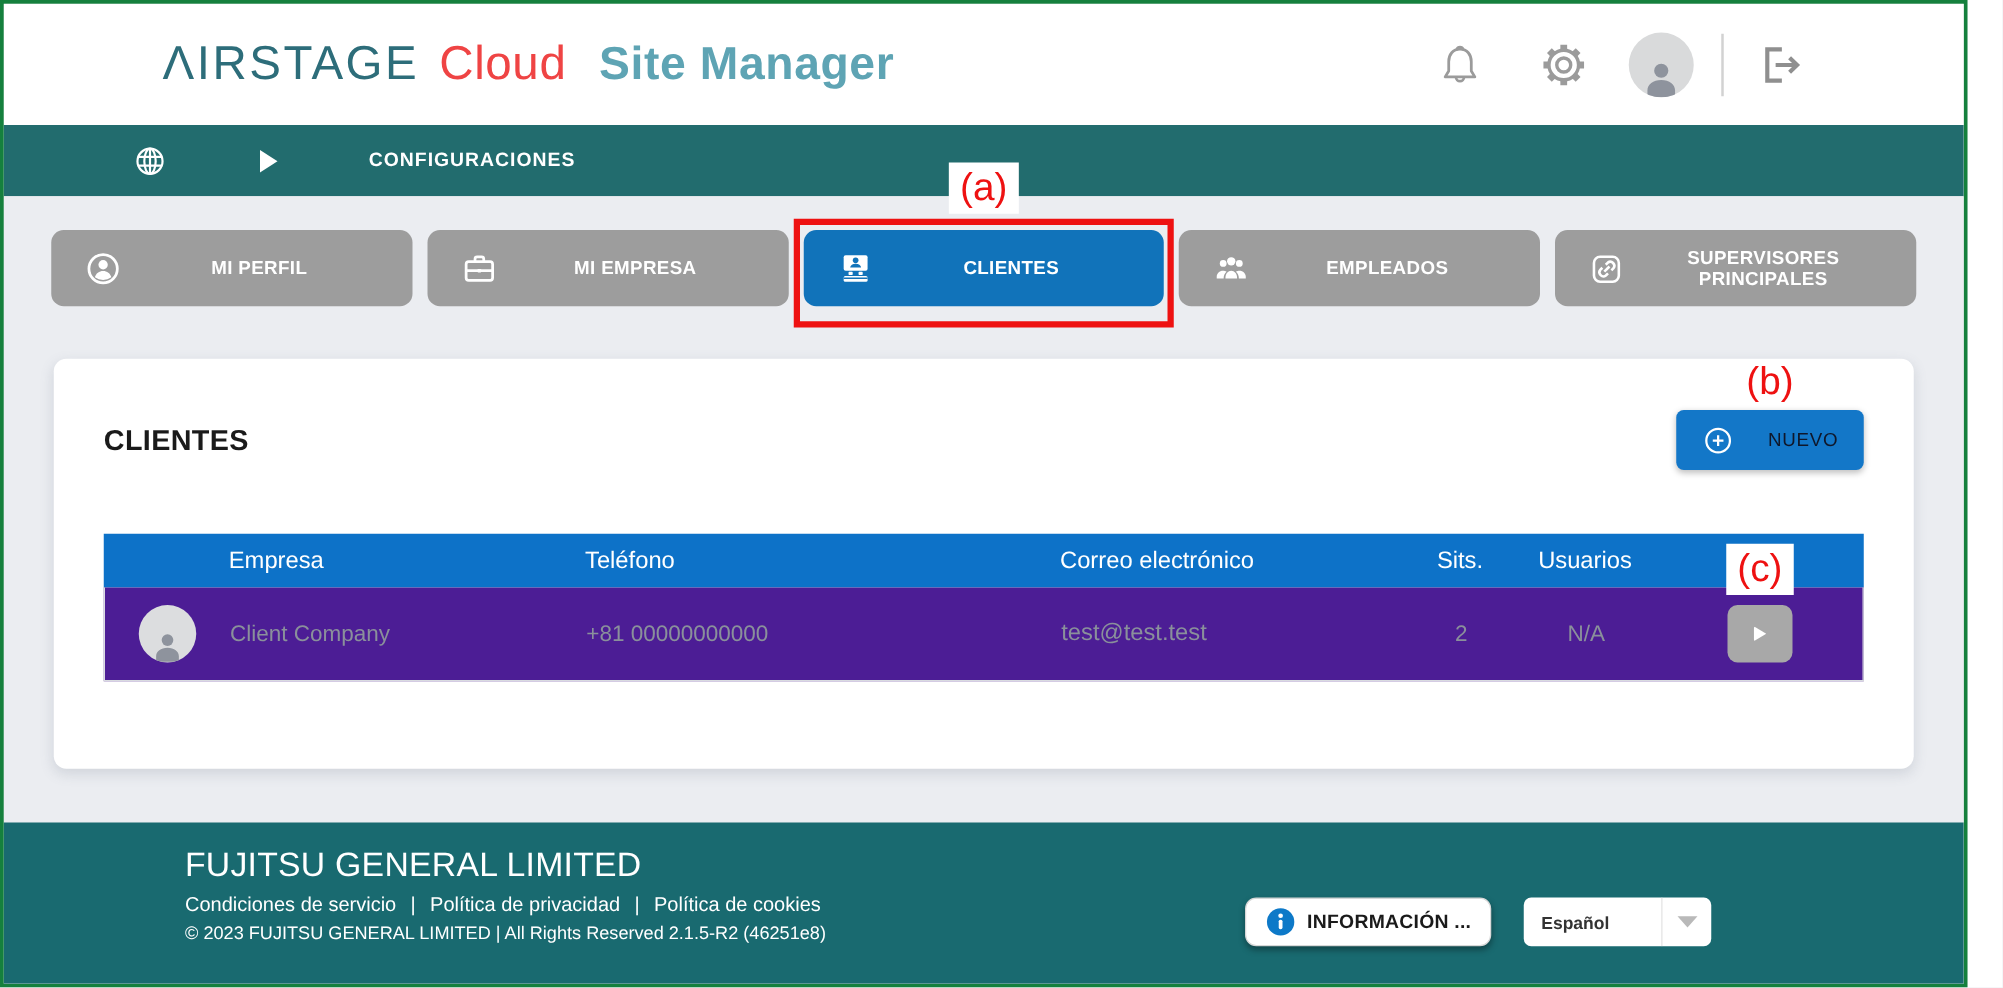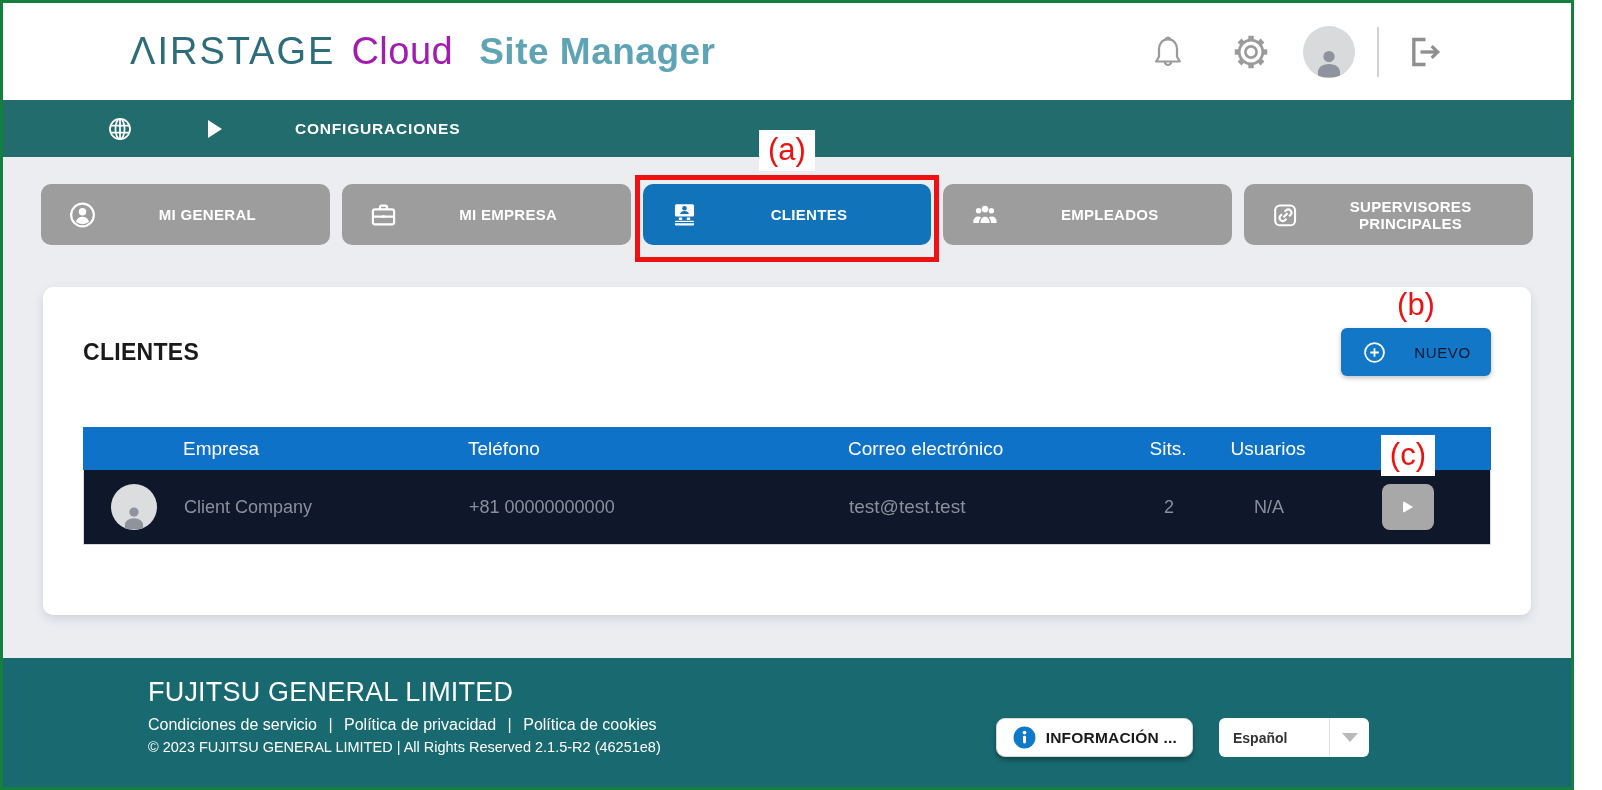--- a/index.html
+++ b/index.html
@@ -11,21 +11,21 @@
   }
 
   
   .topbar {
     height:97px; background:#fff; flex:0 0 auto;
     display:flex; align-items:center; justify-content:space-between;
     padding:0 128px 0 127px;
   }
   .brand { display:flex; align-items:baseline; }
   .brand-airstage { font-size:38px; color:#2d6d7a; letter-spacing:2px; }
-  .brand-cloud { font-size:38px; color:#a21caf; margin-left:16px; letter-spacing:.5px;text-align:right; }
+  .brand-cloud { font-size:38px; color:#ef4444; margin-left:16px; letter-spacing:.5px;text-align:right; }
   .brand-product { font-size:37px; color:#5ea4b4; font-weight:bold; margin-left:26px; letter-spacing:.5px; }
   .top-actions { display:flex; align-items:center; }
   .icon-btn { display:flex; align-items:center; justify-content:center; cursor:pointer; }
   .bell-btn { margin-right:42px; }
   .gear-btn { margin-right:30px; }
   .avatar { width:52px; height:52px; border-radius:50%; background:#d9dadb; display:flex; align-items:flex-end; justify-content:center; overflow:hidden; margin-right:22px; }
   .top-divider { width:2px; height:50px; background:#d2d2d2; margin-right:24px; }
 
   
   .crumbbar {
@@ -68,21 +68,21 @@
     box-shadow:0 2px 5px rgba(0,0,0,.25);
   }
   .new-btn-label { color:#0f172a; font-weight:normal; font-size:15px; letter-spacing:.6px;padding-left:13px; }
   .ann-b { bottom:calc(100% + 2px); left:50%; transform:translateX(-50%); background:transparent; padding:1px 4px; }
 
   .table { margin:51px 40px 0; position:relative; }
   .trow { display:grid; grid-template-columns:100px 285px 380px 280px 80px 120px 1fr; align-items:center; }
   .thead { background:#0d72c8; height:43px; }
   .th { color:#fff; font-size:19px; font-weight:normal; }
   .th-center { text-align:center; }
-  .tbody-row { background:#0f172a; height:75px; border:1px solid #d9dbe0; border-top:none; }
+  .tbody-row { background:#4c1d95; height:75px; border:1px solid #d9dbe0; border-top:none; }
   .td { color:#8a909b; font-size:18px; }
   .td-center { text-align:center; }
   .cell-avatar { display:flex; justify-content:center; }
   .row-avatar { width:46px; height:46px; border-radius:50%; background:#dcdddf; display:flex; align-items:flex-end; justify-content:center; overflow:hidden; }
   .td-email { font-size:19px; }
   .cell-action { display:flex; justify-content:flex-end; padding-right:56px; }
   .action-btn {
     width:52px; height:46px; background:#a8a8a8; border-radius:8px; cursor:pointer;
     display:flex; align-items:center; justify-content:center;
   }
@@ -177,21 +177,21 @@
     <div class="tabs">
 
       <div class="tab">
         <span class="tab-icon">
           <svg width="31" height="31" viewBox="0 0 24 24" fill="none">
             <circle cx="12" cy="12" r="8.8" stroke="#fff" stroke-width="1.7"></circle>
             <circle cx="12" cy="9.5" r="2.9" fill="#fff"></circle>
             <path d="M6.9 17.3c.6-2.4 2.7-3.9 5.1-3.9s4.5 1.5 5.1 3.9a8.8 8.8 0 0 1-10.2 0z" fill="#fff"></path>
           </svg>
         </span>
-        <span class="tab-label">MI GENERAL</span>
+        <span class="tab-label">MI PERFIL</span>
       </div>
 
       <div class="tab">
         <span class="tab-icon">
           <svg width="31" height="31" viewBox="0 0 24 24" fill="none" stroke="#fff" stroke-width="1.7">
             <rect x="3.8" y="7.6" width="16.4" height="11.6" rx="1.6"></rect>
             <path d="M9.3 7.4V6a1.3 1.3 0 0 1 1.3-1.3h2.8A1.3 1.3 0 0 1 14.7 6v1.4"></path>
             <path d="M3.8 13.2h16.4"></path>
             <rect x="10.9" y="12.1" width="2.2" height="2.2" rx=".4" fill="#fff" stroke="none"></rect>
           </svg>

